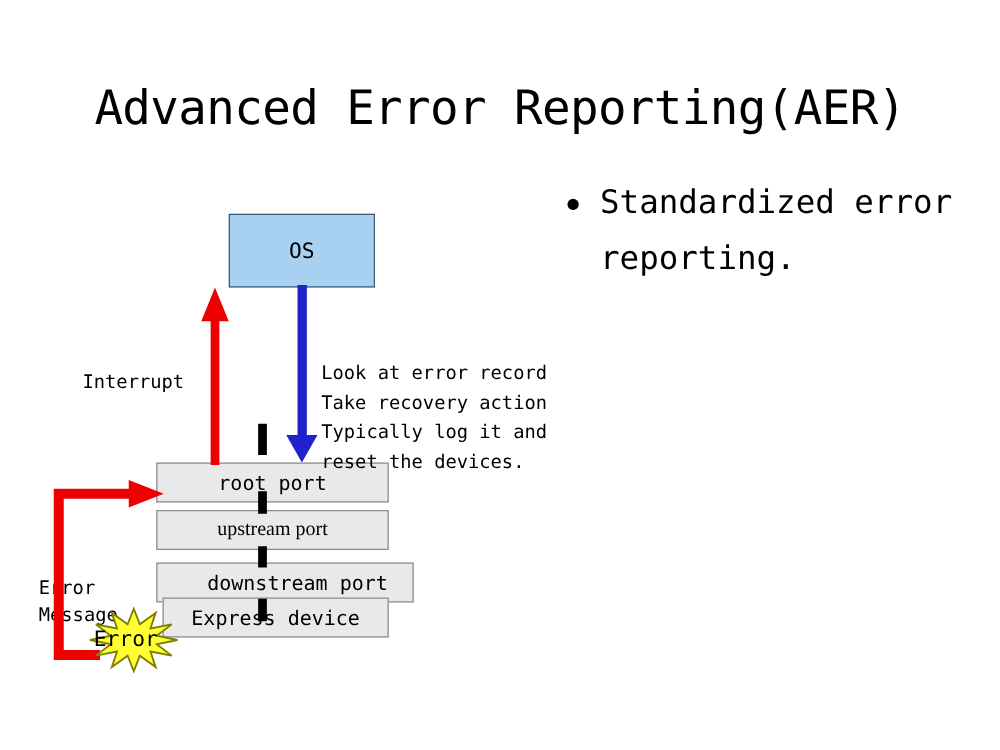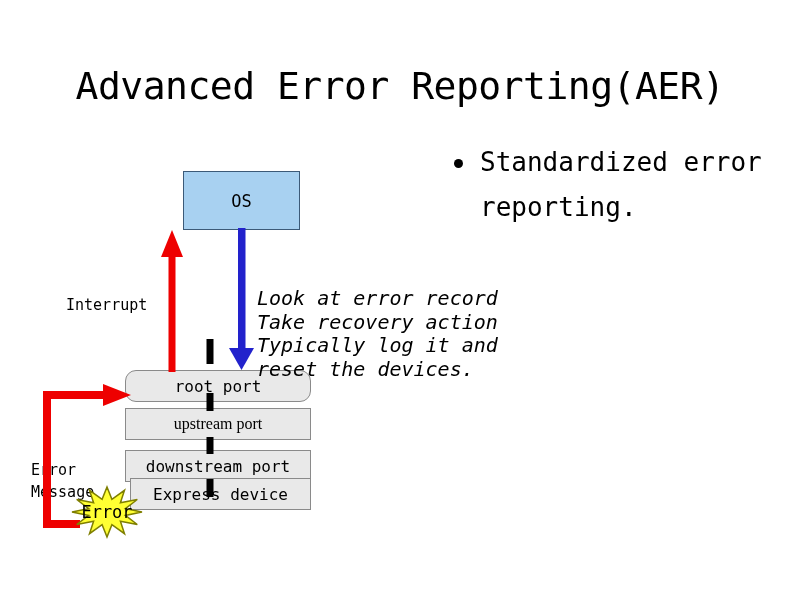--- a/index.html
+++ b/index.html
@@ -26,31 +26,31 @@
   .os-box {
     position:absolute; left:151px; top:171px; width:115px; height:57px;
     background:#a8d1f1; border:1px solid #3c5a78; z-index:1;
     display:flex; align-items:center; justify-content:center; font-size:17px;margin-left:32px;
   }
   .port-box {
     position:absolute; left:125px; width:184px; height:30px;
     background:#e9e9e9; border:1px solid #8a8a8a; z-index:1;
     display:flex; align-items:center; justify-content:center; font-size:16px;
   }
-  .box-root       { top:370px;border-radius:11px; }
+  .box-root       { top:370px; }
   .box-upstream   { top:408px;font-family:Liberation Serif, serif; }
-  .box-downstream { top:450px; }
+  .box-downstream { top:450px;padding-left:20px; }
   .box-express    { top:478px; left:130px; width:179px;text-align:right; }
   
   .lbl { position:absolute; z-index:2; white-space:pre-line;margin-top:28px; }
   .interrupt-label    { left:66px;  top:268px; font-size:15px; }
-  .recovery-note      { left:257px; top:259px; font-size:20px; line-height:23.5px;font-style:italic; }
+  .recovery-note      { left:257px; top:259px; font-size:15px; line-height:23.5px; }
   .error-message-label{ left:31px;  top:431px; font-size:15px; line-height:22px; }
   .burst-label {
-    position:absolute; left:75px; top:502px; width:64px; text-align:center;
+    position:absolute; left:75px; top:502px; width:64px; 
     font-size:17px; z-index:4; color:#000;
   }
   .overlay { position:absolute; left:0; top:0; z-index:3; pointer-events:none; }
 </style>
 </head>
 <body>
 
 <div class="slide">
 
   <div class="title">Advanced Error Reporting(AER)</div>

